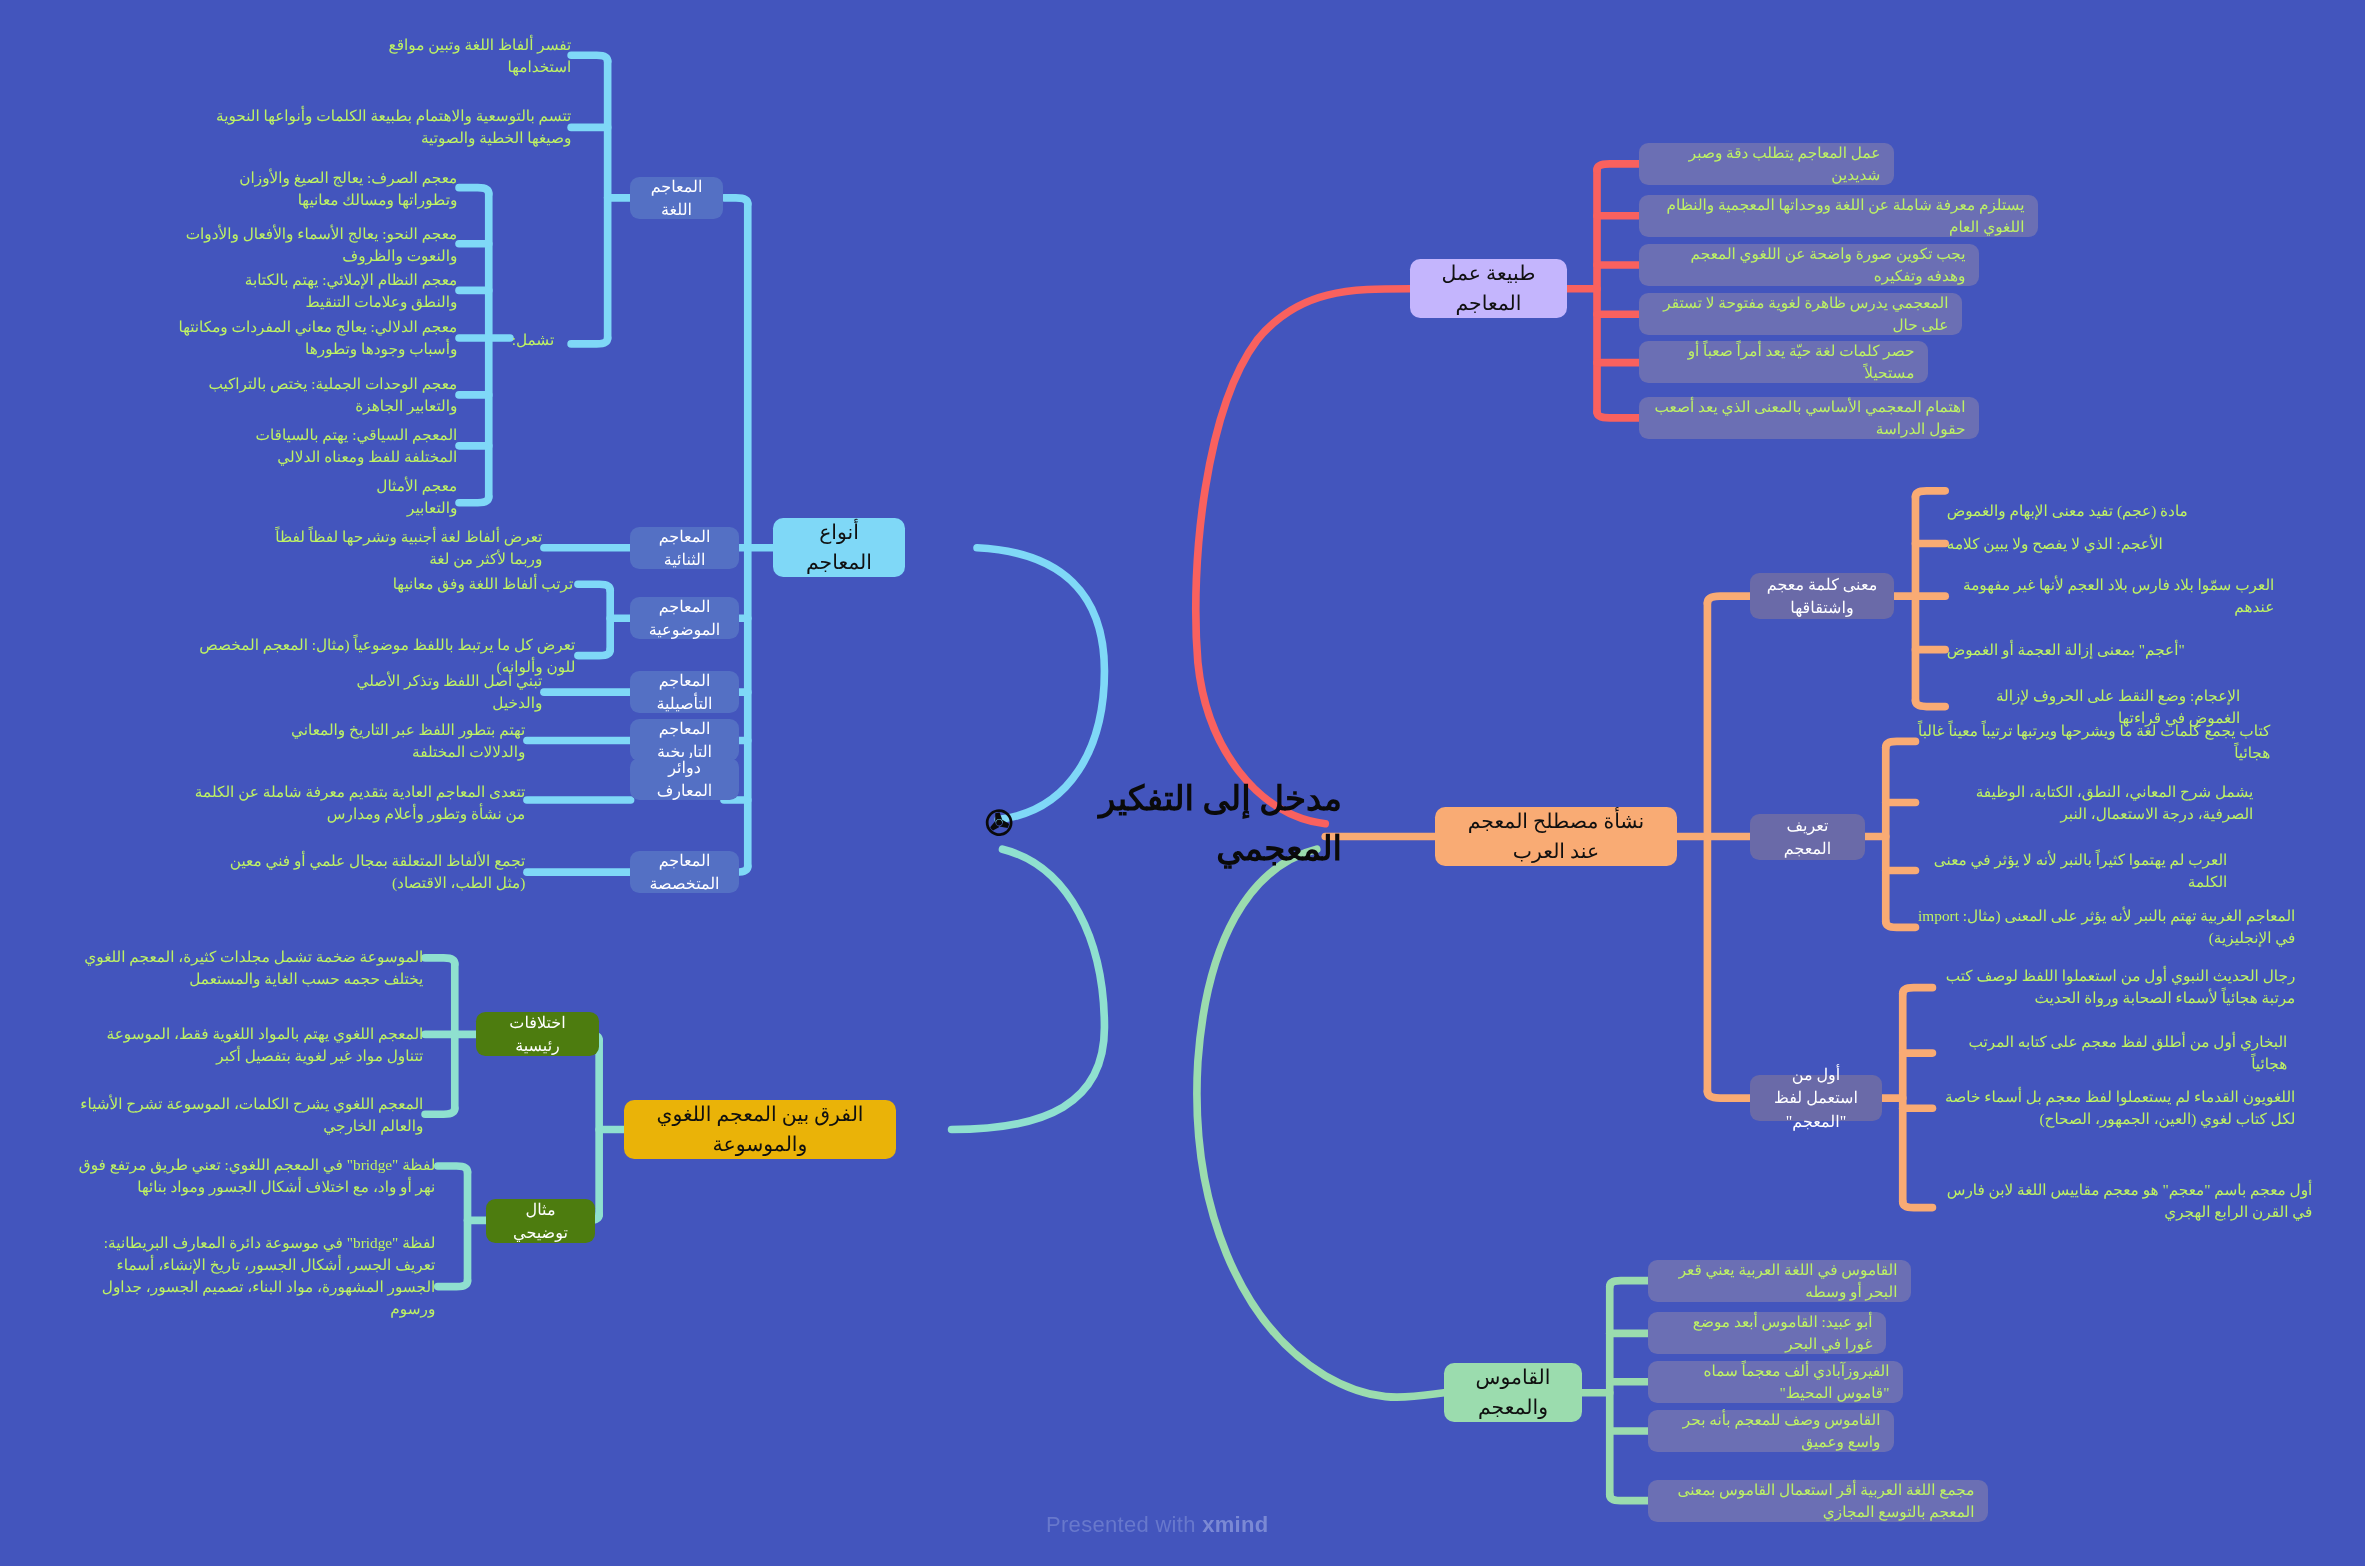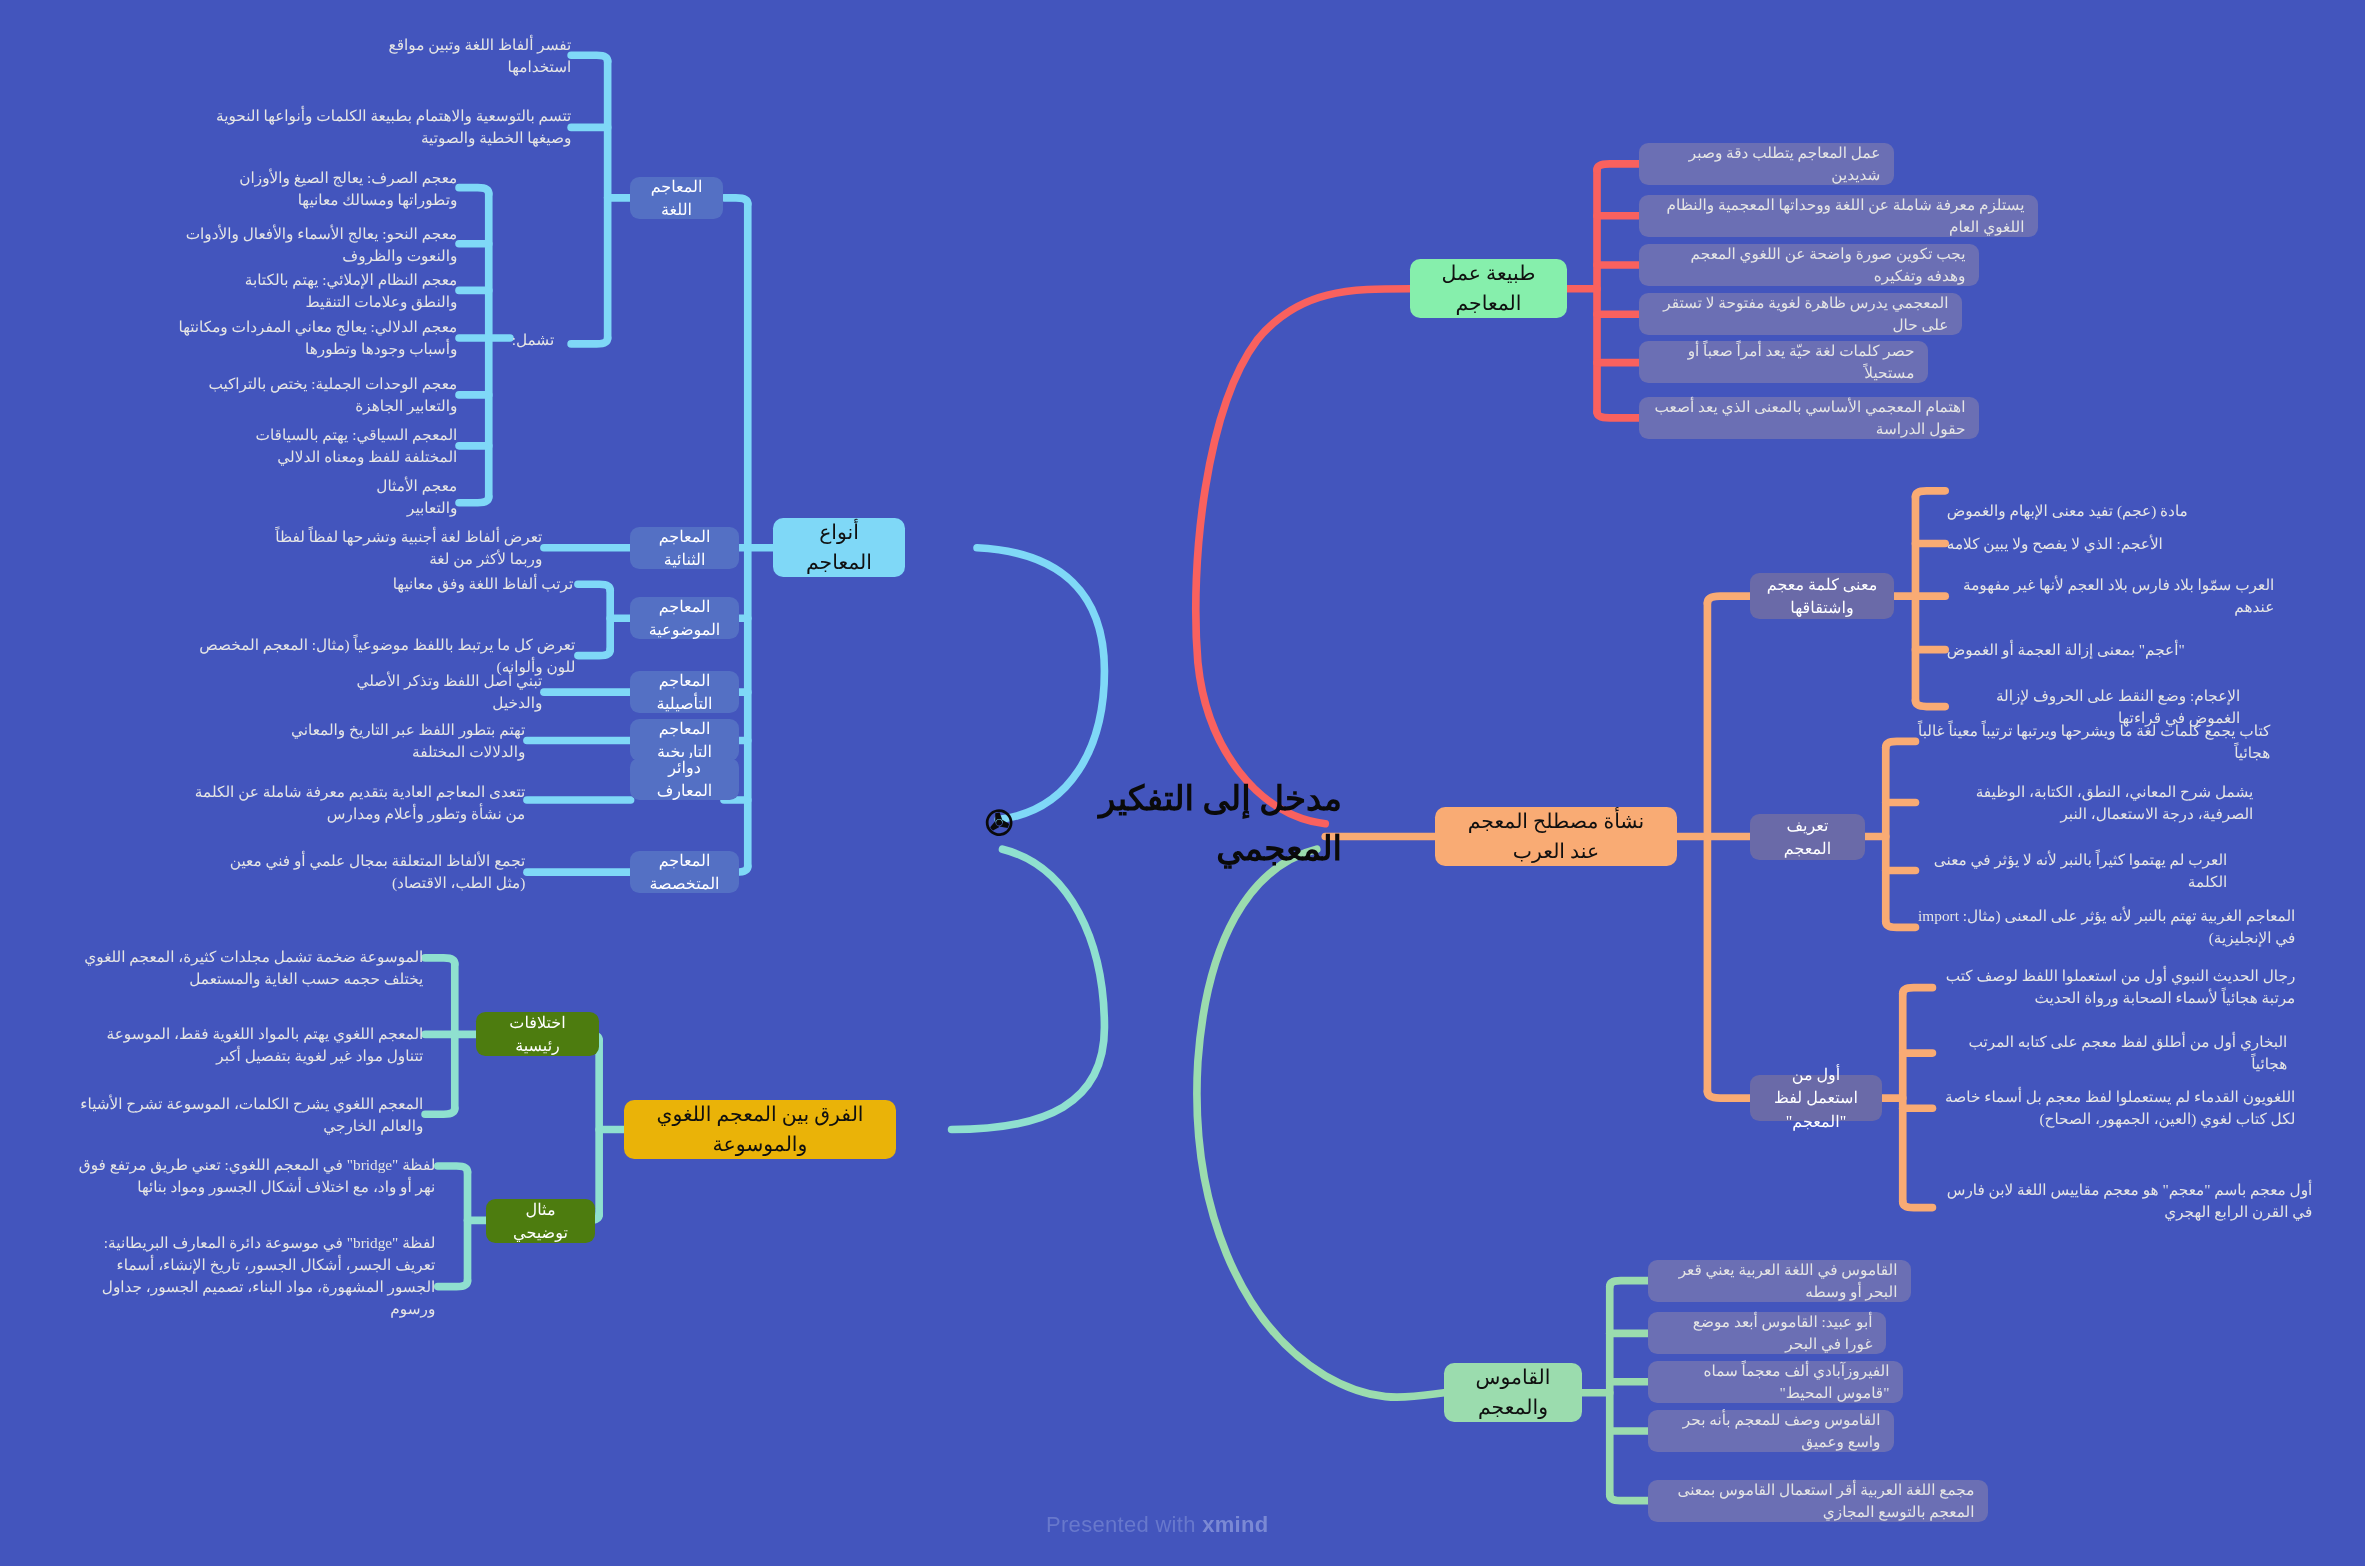--- a/index.html
+++ b/index.html
@@ -35,21 +35,21 @@
 
   
   .topic{
     font-size:20.4px;
     color:#101010;
     padding:12px 18.7px;
     justify-content:center;
     text-align:center;
     border-radius:10.2px;
   }
-  .t-red{background:#86efac;}
+  .t-red{background:#c4b5fd;}
   .t-orange{background:#f9ab74;}
   .t-green{background:#9bdcae;}
   .t-teal{background:#eab308;}
   .t-cyan{background:#7fd8f7;}
 
   
   .sub{
     font-size:16px;
     color:#ffffff;
     padding:8.5px 15.3px;
@@ -57,21 +57,21 @@
     justify-content:center;
     text-align:center;
   }
   .s-purple{background:#6a6aa8;}
   .s-blue{background:#4d7c0f;}
   .s-slate{background:#5470c4;}
 
   
   .leaf{
     font-size:15.3px;
-    color:#e5e5e5;
+    color:#bef264;
     padding:7.6px 13.6px;
     border-radius:9.3px;
     background:#6b6fb4;
     justify-content:flex-start;
     text-align:right;
   }
   .leaf.plain{background:transparent;padding:3.4px 1.7px;}
   .t-right{justify-content:flex-end;text-align:right;}
 
   .watermark{

